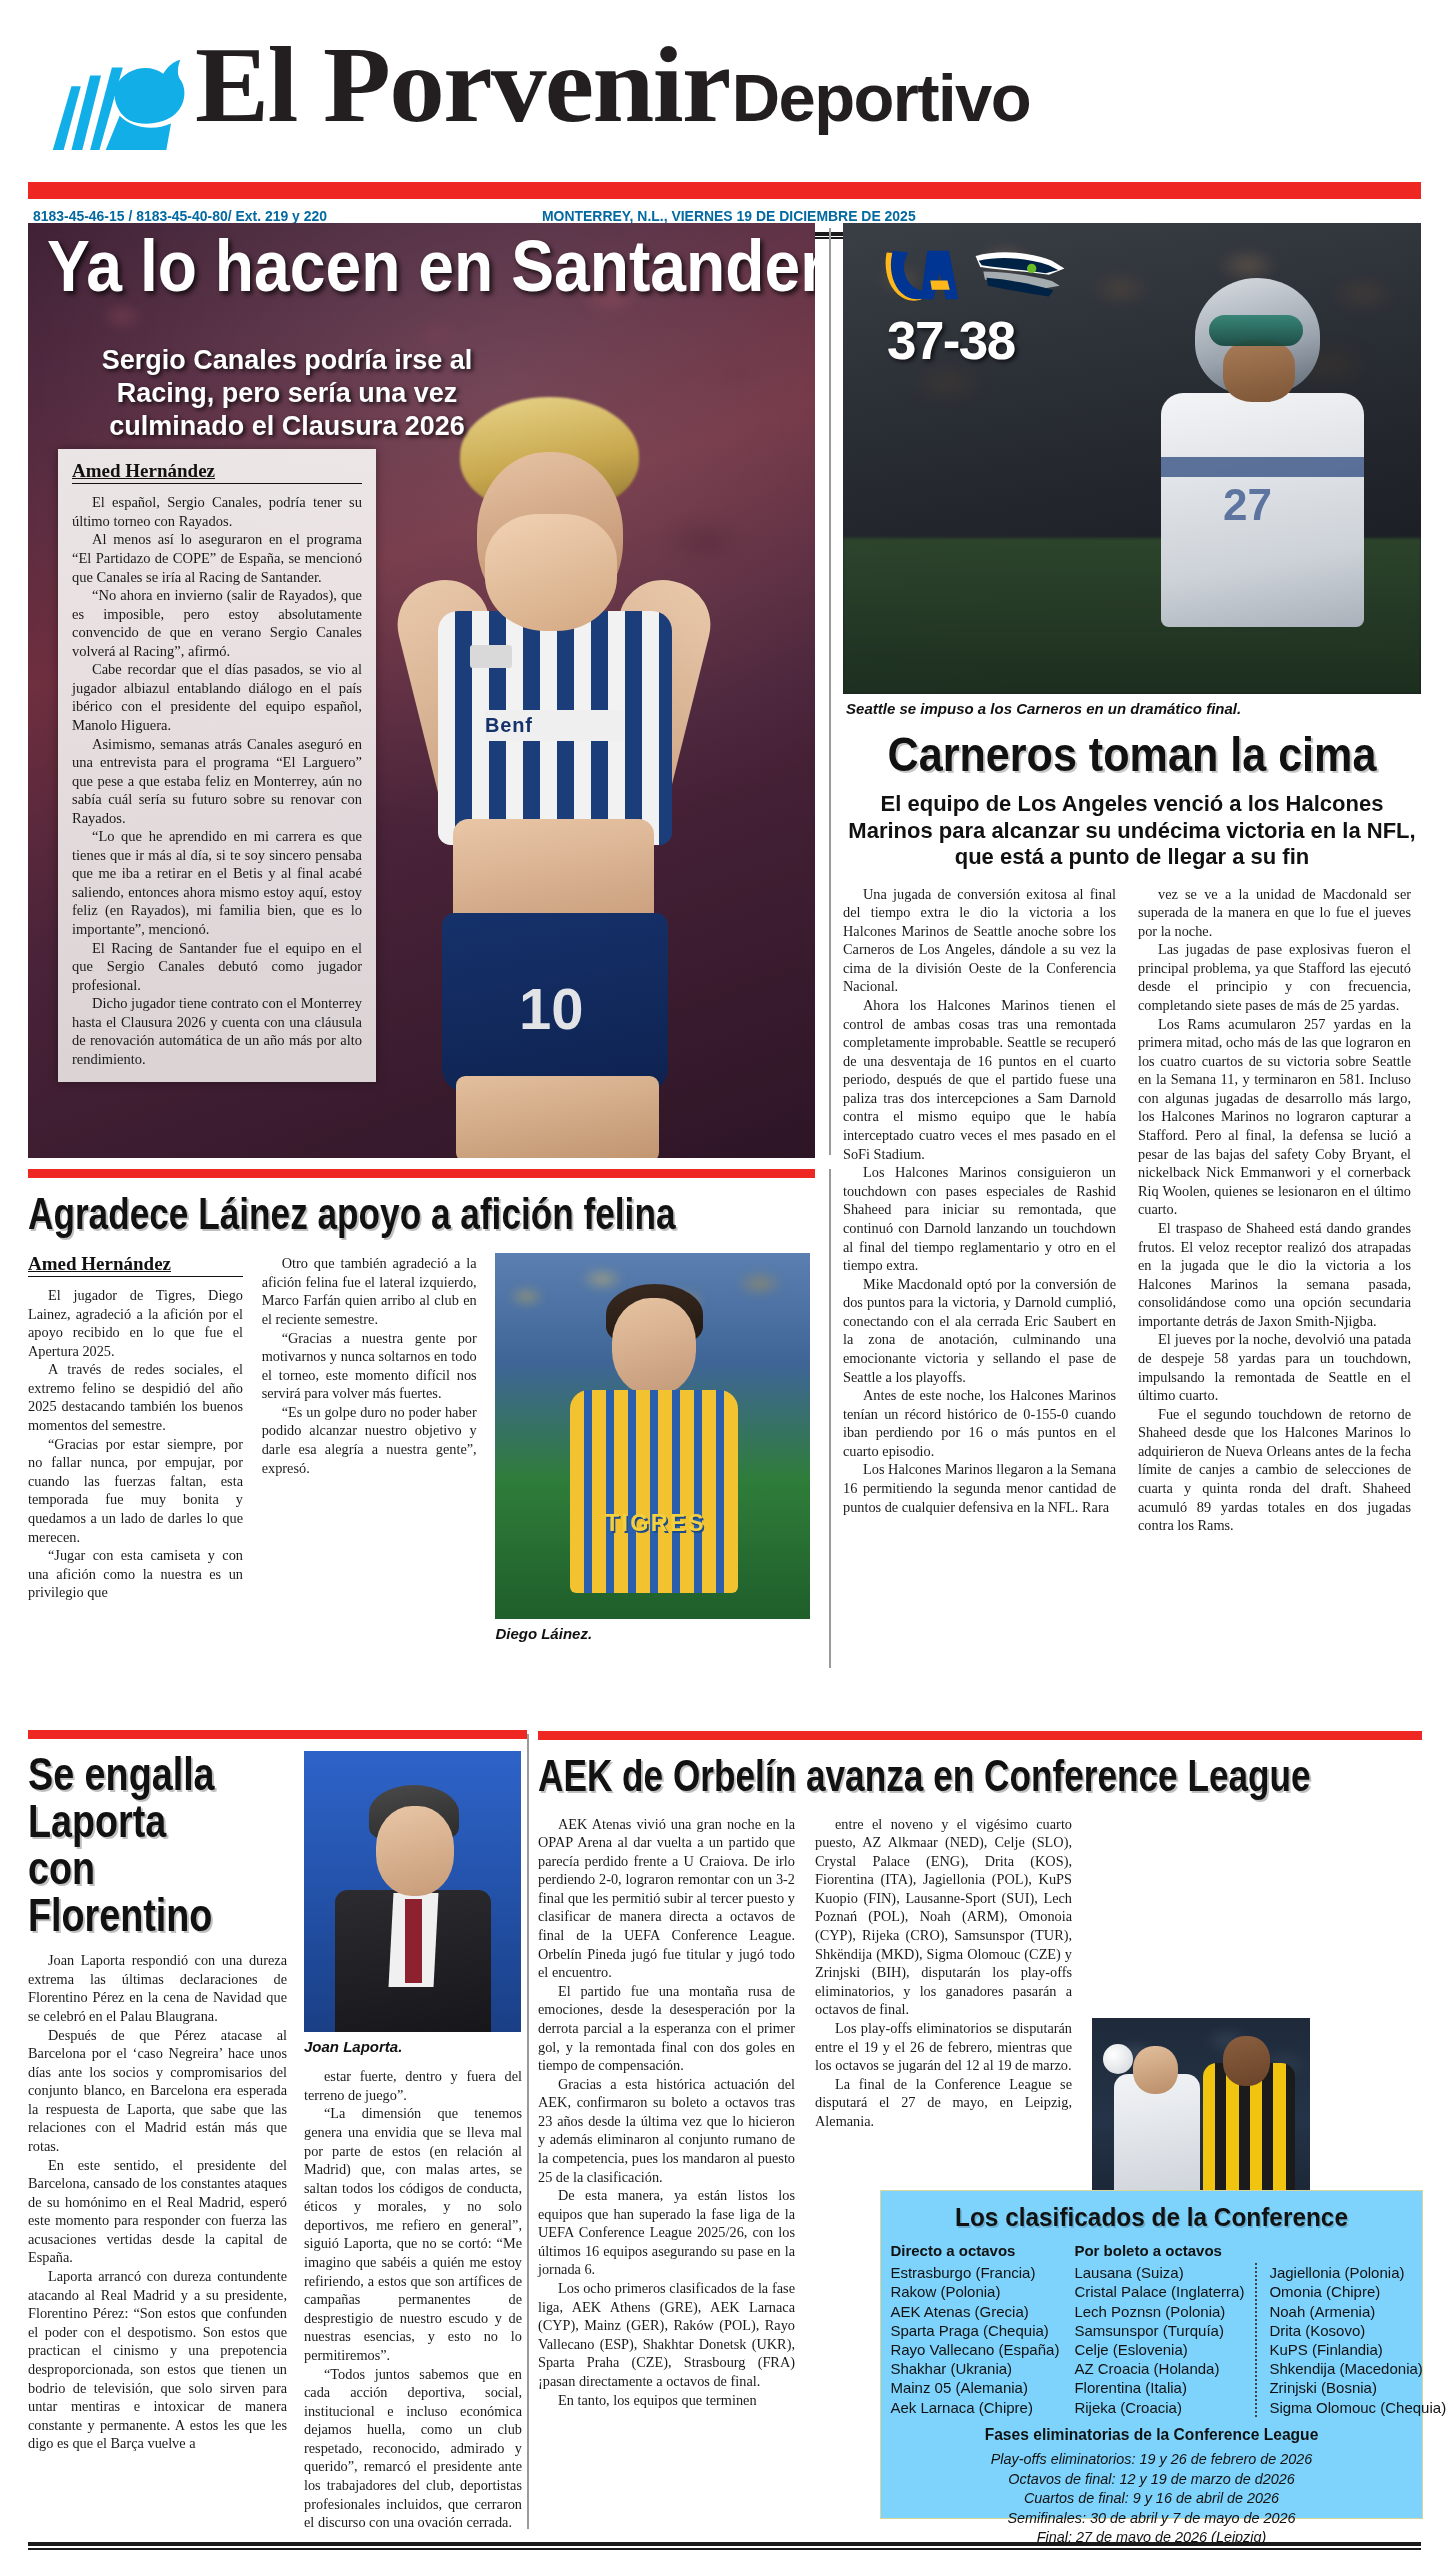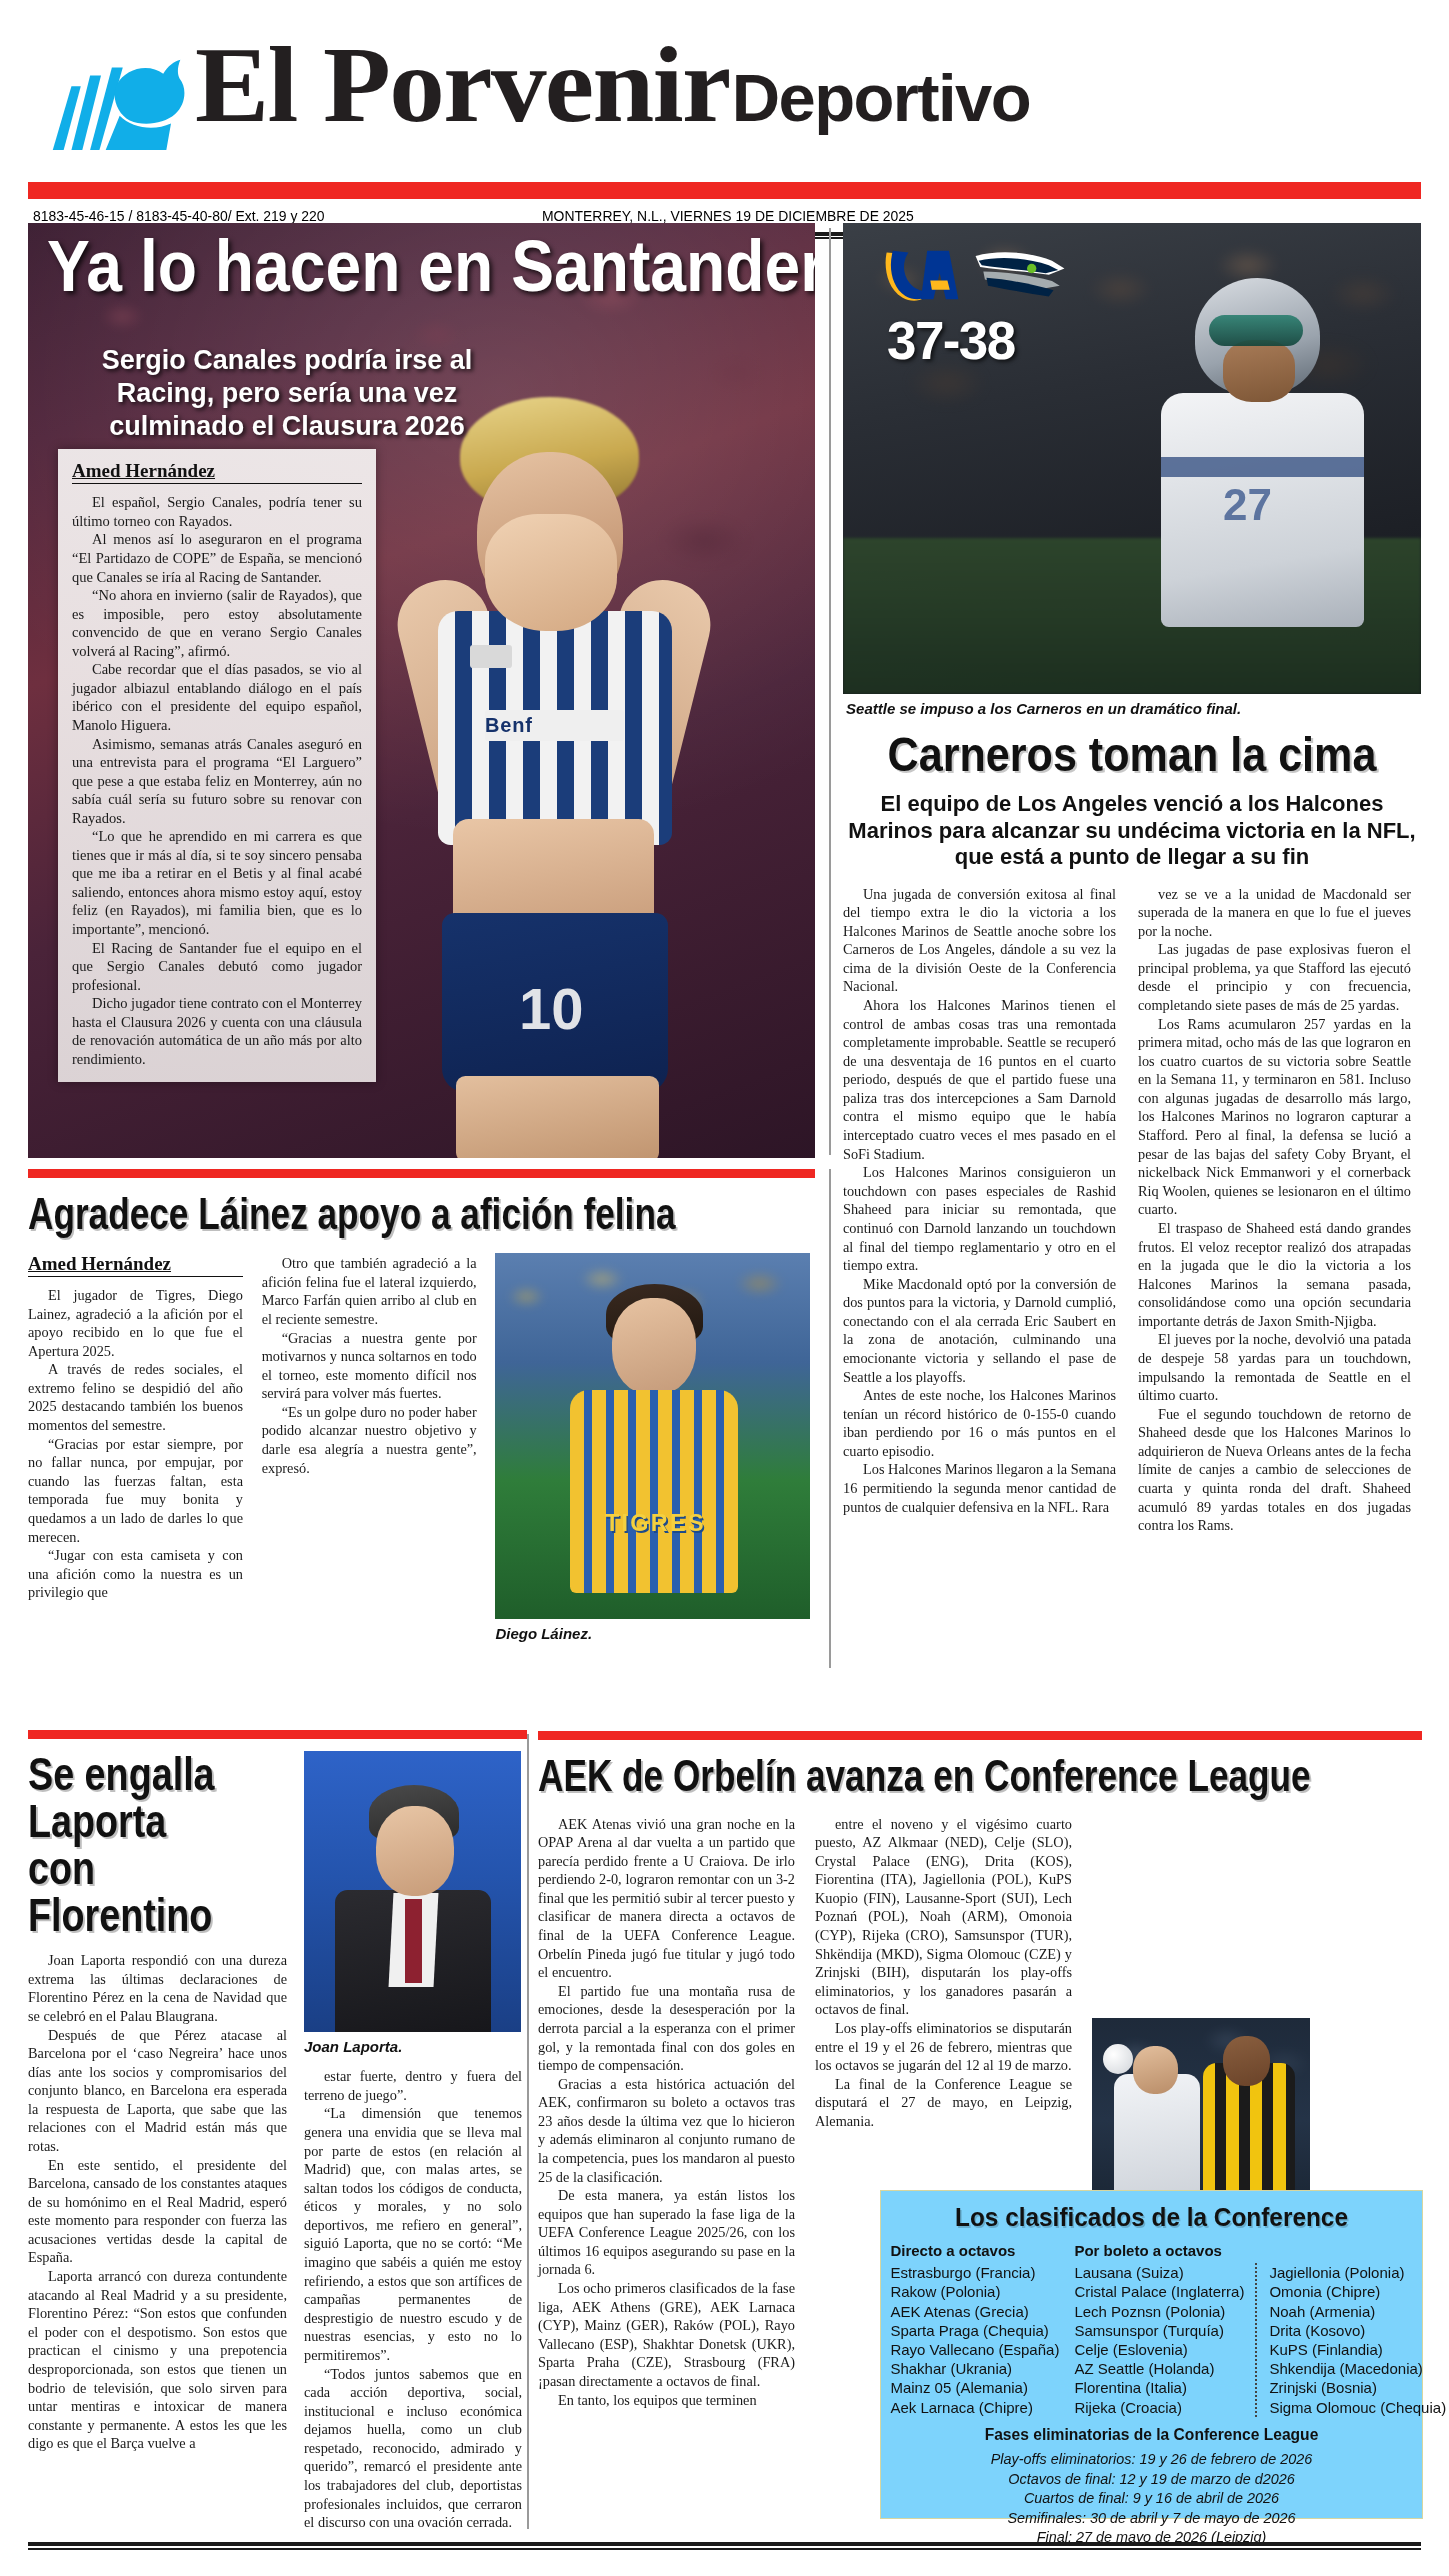--- a/index.html
+++ b/index.html
@@ -20,21 +20,21 @@
     display:inline-block;transform:scaleX(1.02);transform-origin:left top;
   }
   .np-sub{
     font-family:"Liberation Sans",sans-serif;font-weight:700;
     font-size:67px;line-height:1;color:#231f20;letter-spacing:-1.6px;
     display:inline-block;margin-left:12.5px;vertical-align:baseline;
   }
   .red-rule{height:17px;background:#ef2722;margin:3.1px 28px 0 28px;}
   .infobar{
     margin:4.7px 28px 0 28px;height:26.5px;position:relative;
-    font-family:"Liberation Sans",sans-serif;font-weight:400;font-size:15px;color:#000000;
+    font-family:"Liberation Sans",sans-serif;font-weight:700;font-size:15px;color:#0369a1;
   }
   .infobar .phones{position:absolute;left:4.7px;top:3.1px;transform:scaleX(.93);transform-origin:left;}
   .infobar .city{position:absolute;left:514px;top:3.1px;transform:scaleX(.93);transform-origin:left;}
   .black-rule{margin:1.6px 28px 0 28px;height:3.9px;background:#1a1a1a;}
   .black-rule2{margin:1.6px 28px 0 28px;height:1.6px;background:#1a1a1a;}
 
   
   .col-rule{position:absolute;width:1.6px;background:#9a9a9a;}
   .hrule-red{height:8.6px;background:#ef2722;}
   .sec-head{
@@ -494,21 +494,21 @@
       <div style="flex:1;">
         <div class="cc-head">Por boleto a octavos</div>
         <div style="display:flex;">
           <div class="cc" style="width:168px;">
             <ul>
               <li>Lausana (Suiza)</li>
               <li>Cristal Palace (Inglaterra)</li>
               <li>Lech Poznsn (Polonia)</li>
               <li>Samsunspor (Turquía)</li>
               <li>Celje (Eslovenia)</li>
-              <li>AZ Seattle (Holanda)</li>
+              <li>AZ Croacia (Holanda)</li>
               <li>Florentina (Italia)</li>
               <li>Rijeka (Croacia)</li>
             </ul>
           </div>
           <div class="ddiv"></div>
           <div class="cc" style="width:168px;">
             <ul>
               <li>Jagiellonia (Polonia)</li>
               <li>Omonia (Chipre)</li>
               <li>Noah (Armenia)</li>

